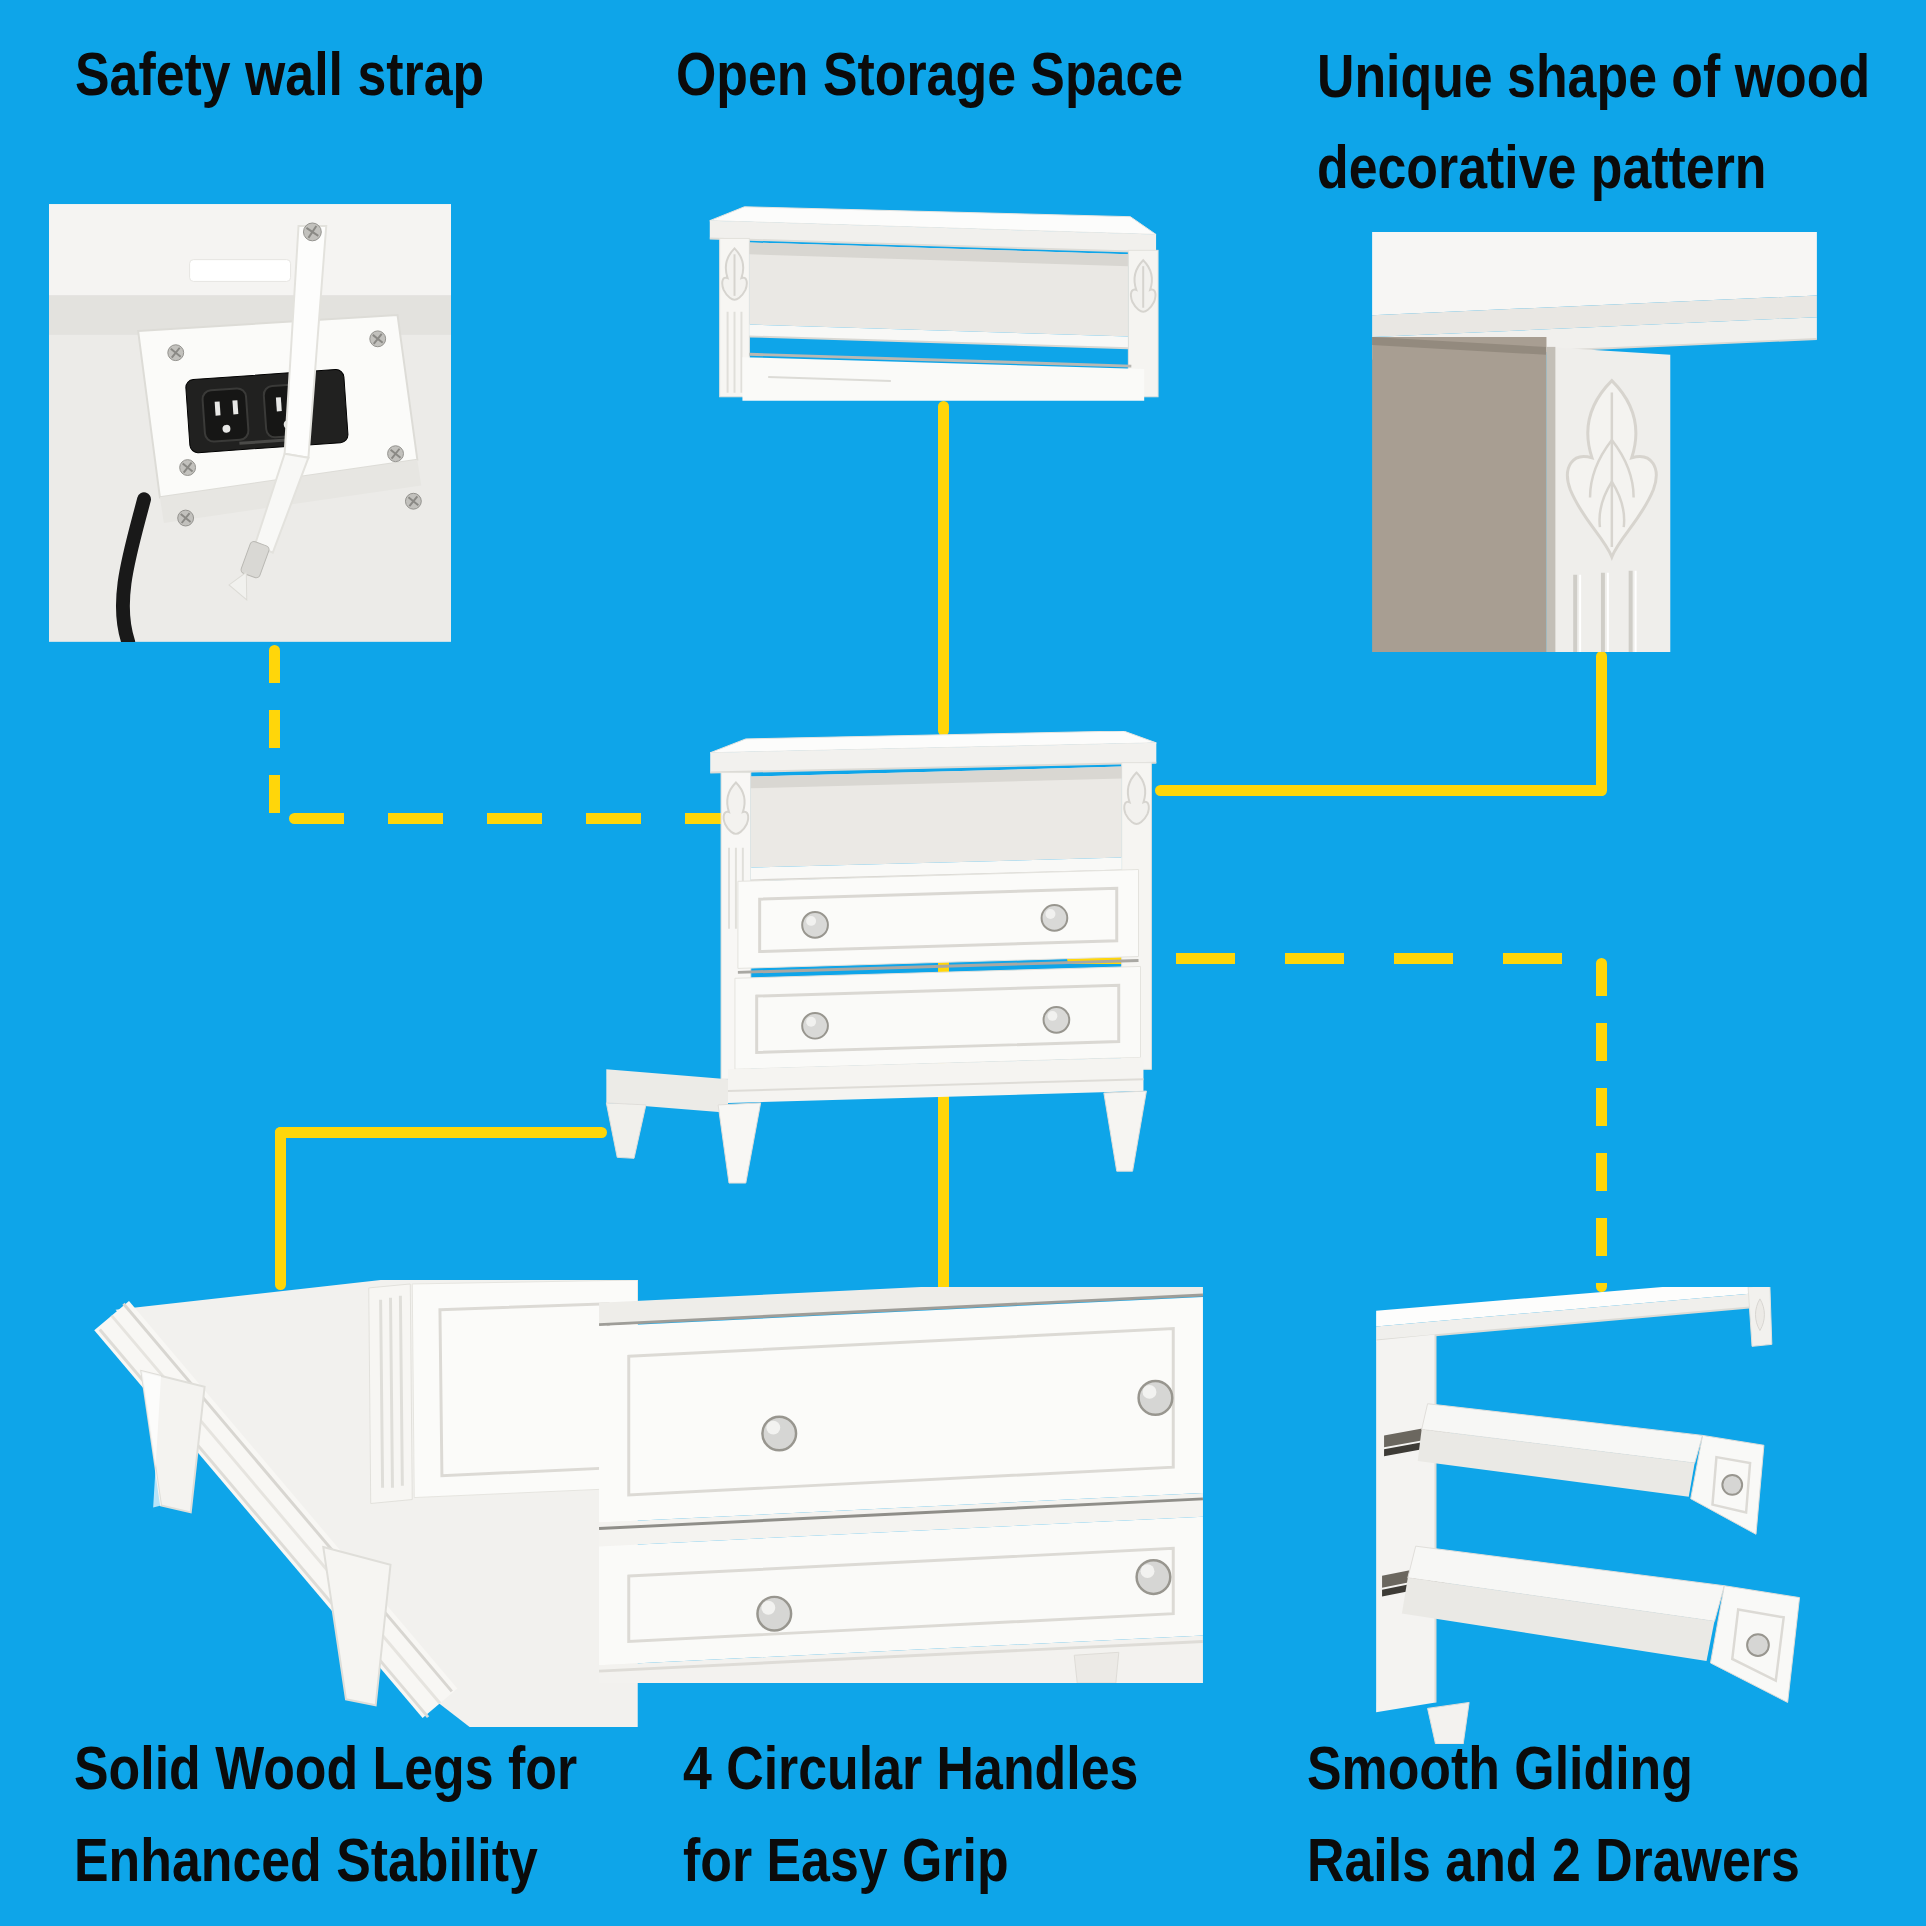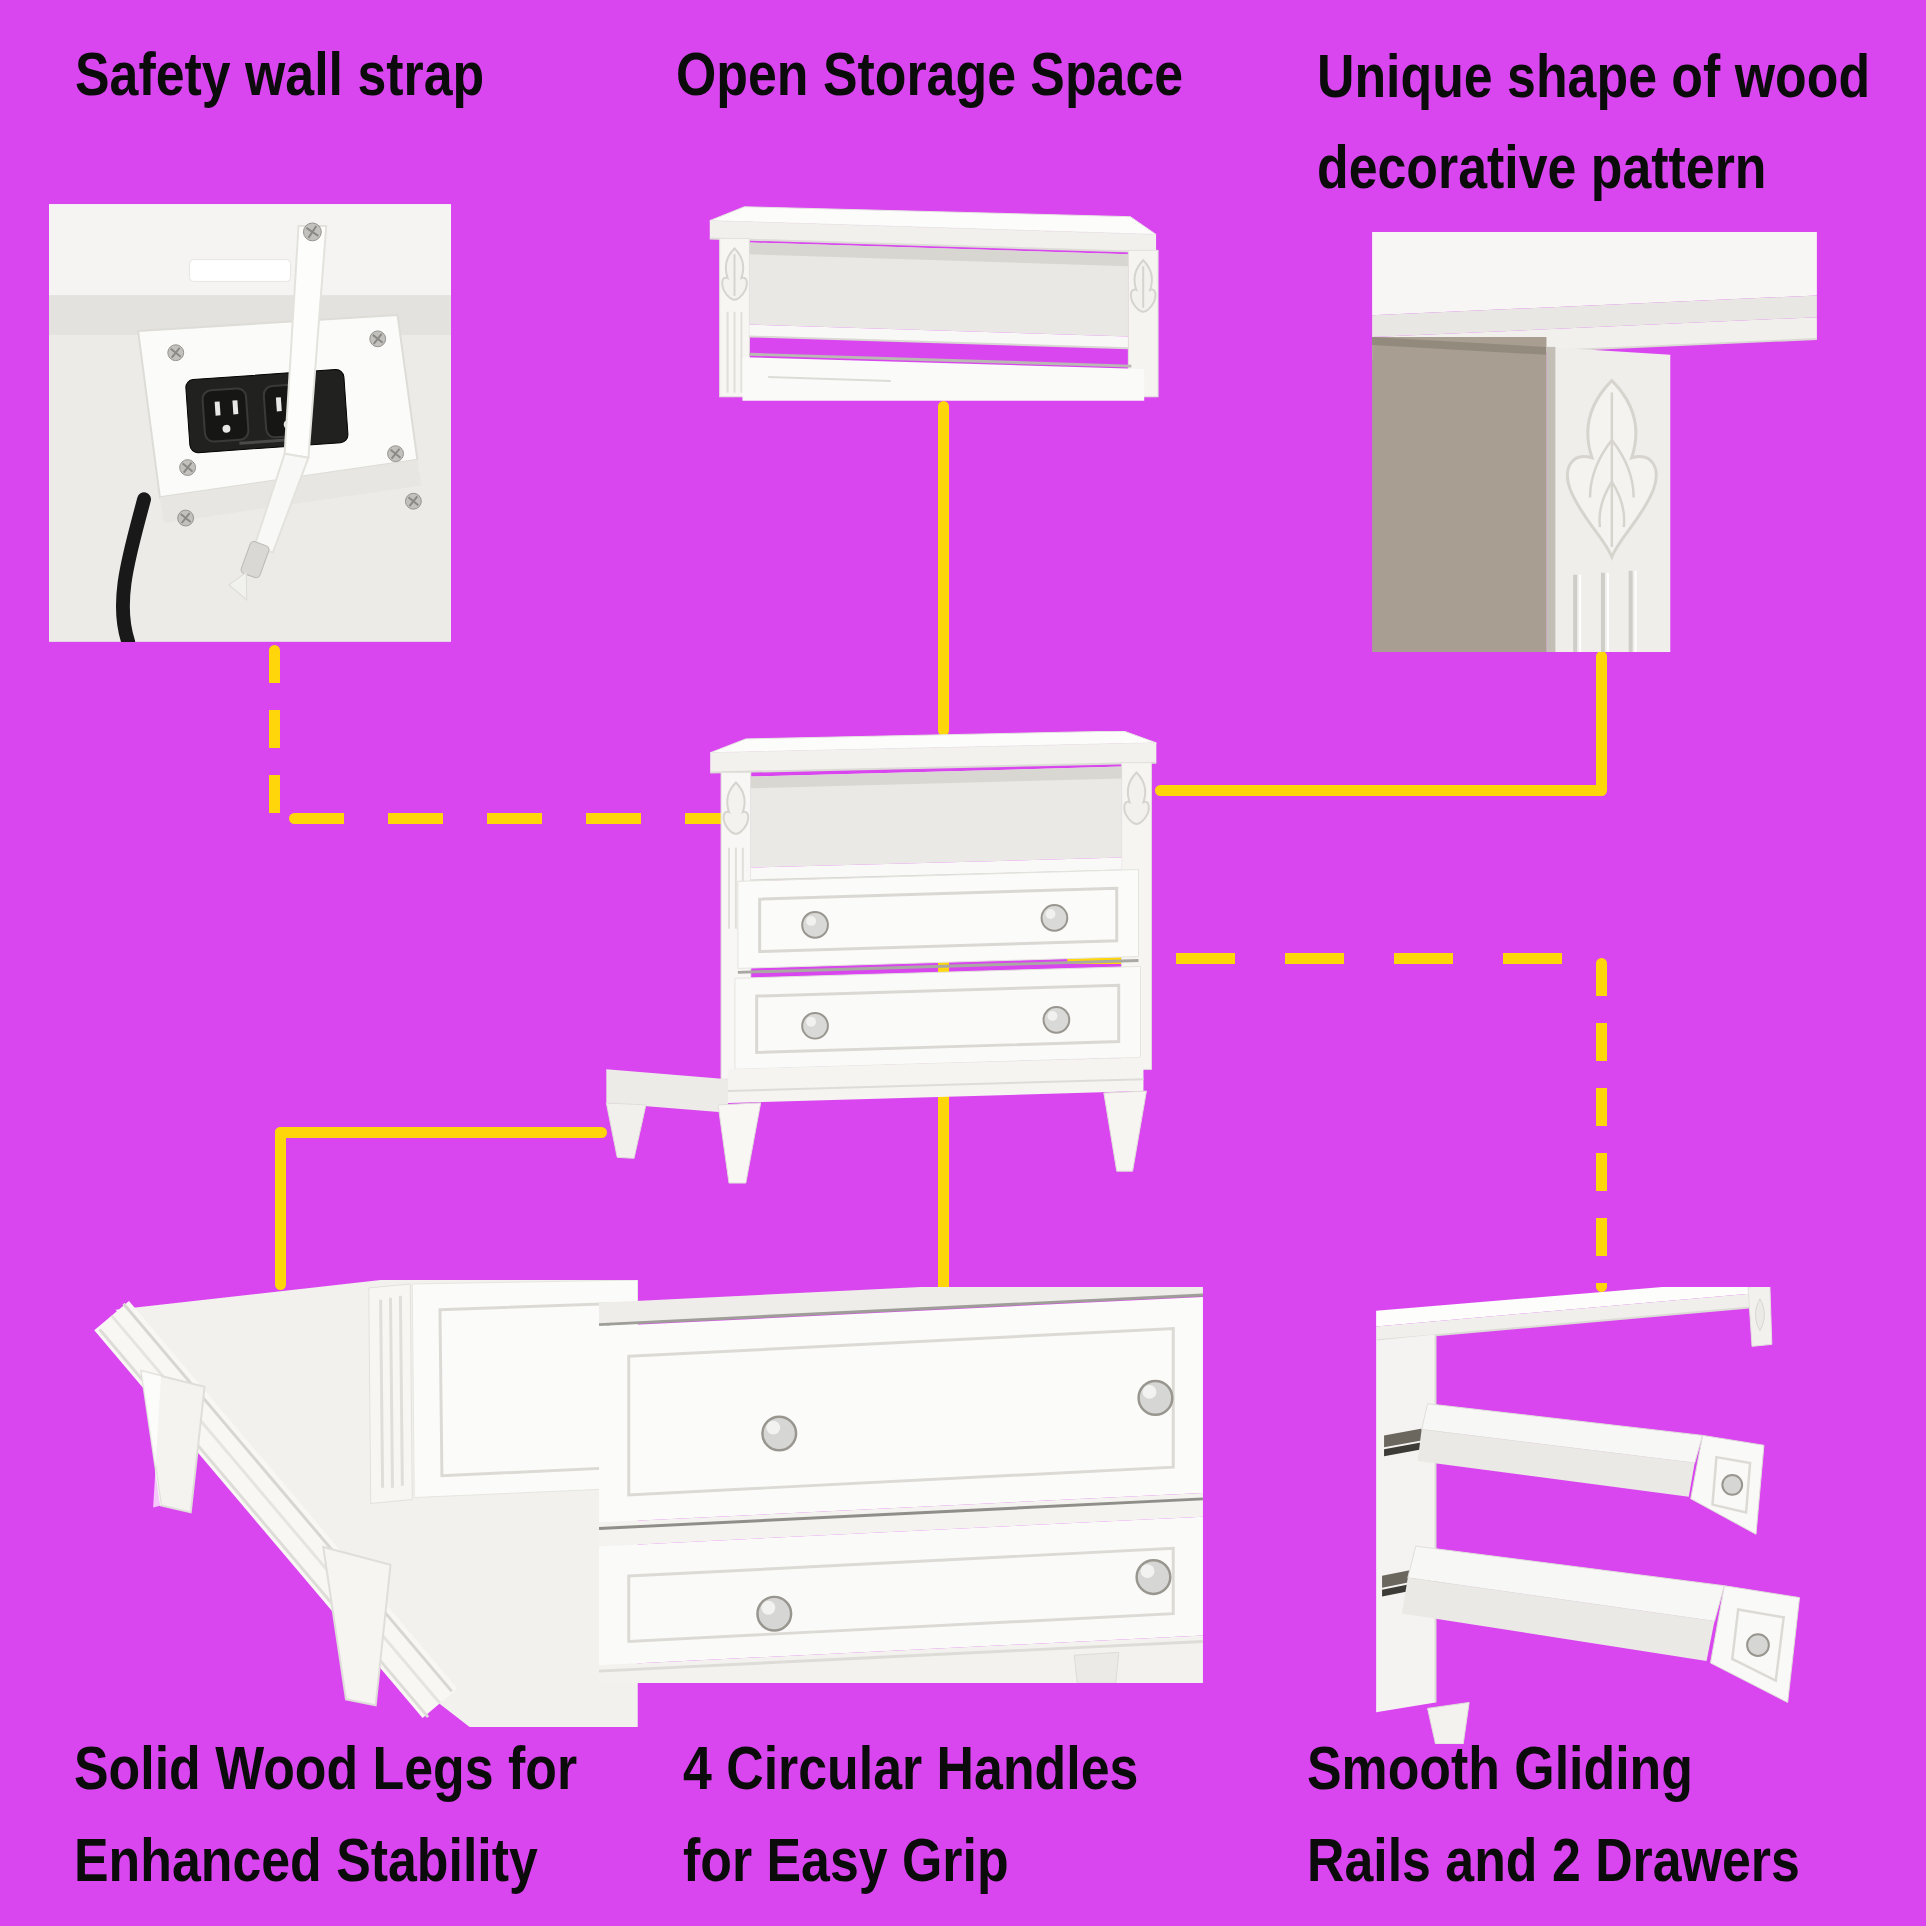--- a/index.html
+++ b/index.html
@@ -3,21 +3,21 @@
 <meta charset="utf-8">
 <style>
   :root{
     --yellow:#FFD60A;
     --caption:#0b0b0b;
   }
   html,body{margin:0;padding:0;background:#ffffff;}
   .canvas{
     position:relative;
     width:1927px;height:1927px;
-    background:#d946ef;
+    background:#0ea5e9;
     overflow:hidden;
     font-family:"Liberation Sans", sans-serif;
   }
   .caption{
     position:absolute;
     font-weight:700;
     font-size:61px;
     line-height:61px;
     color:var(--caption);
     white-space:nowrap;

